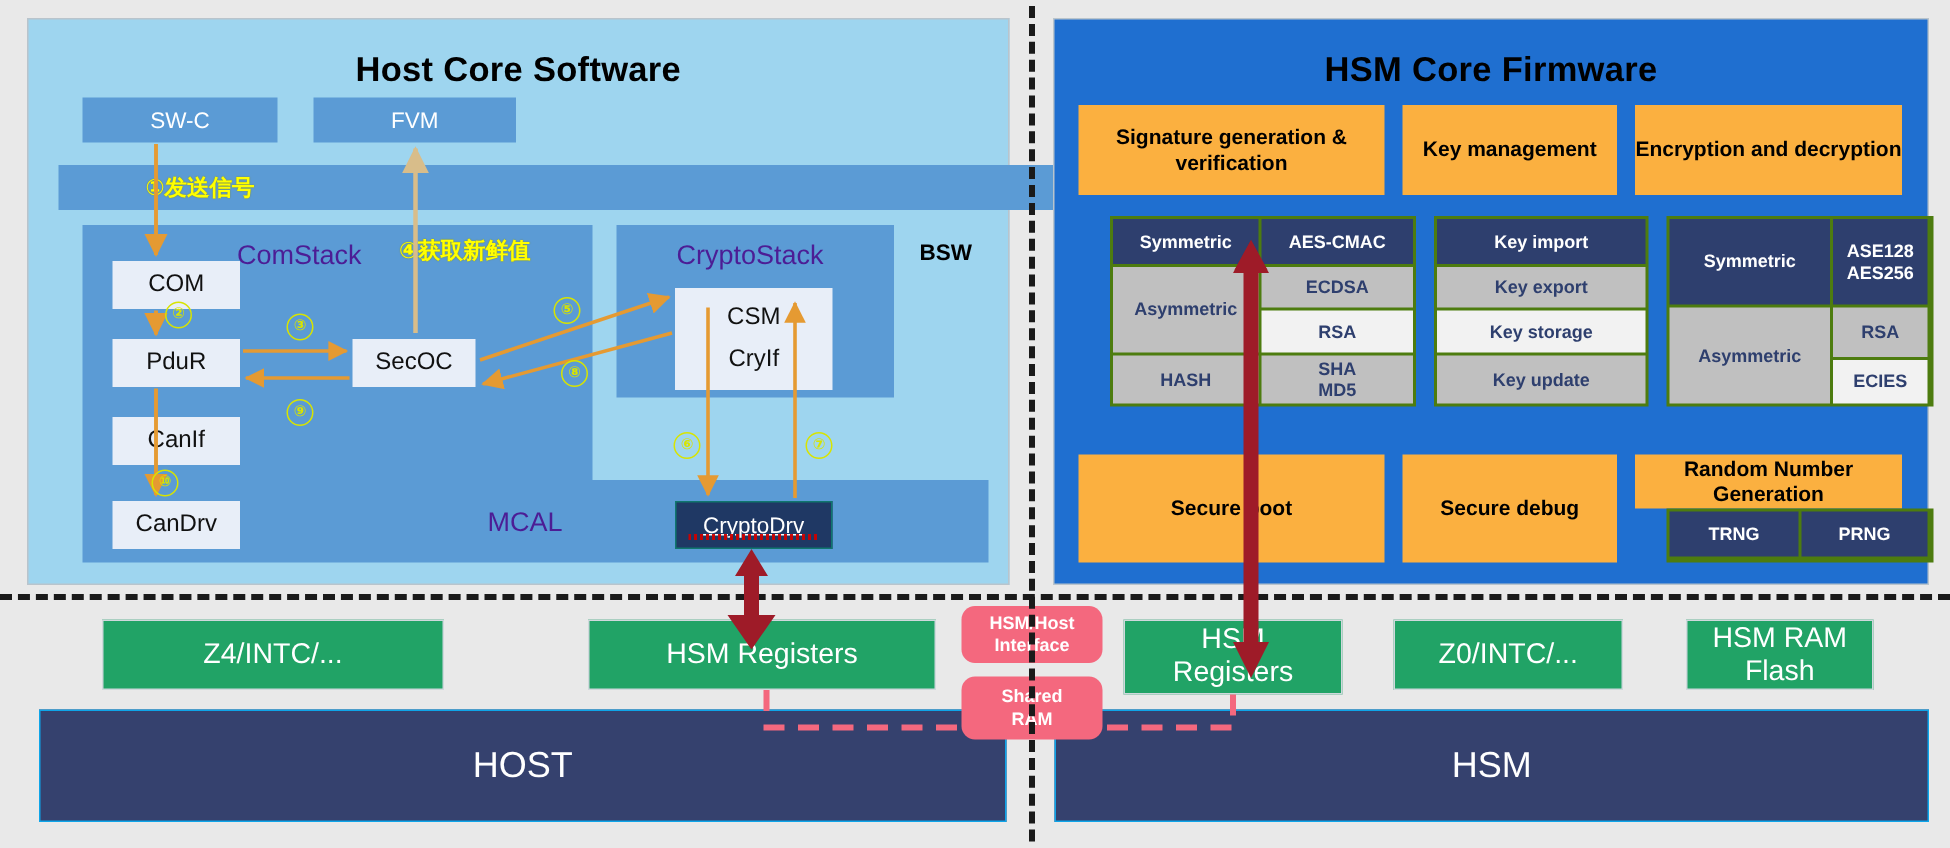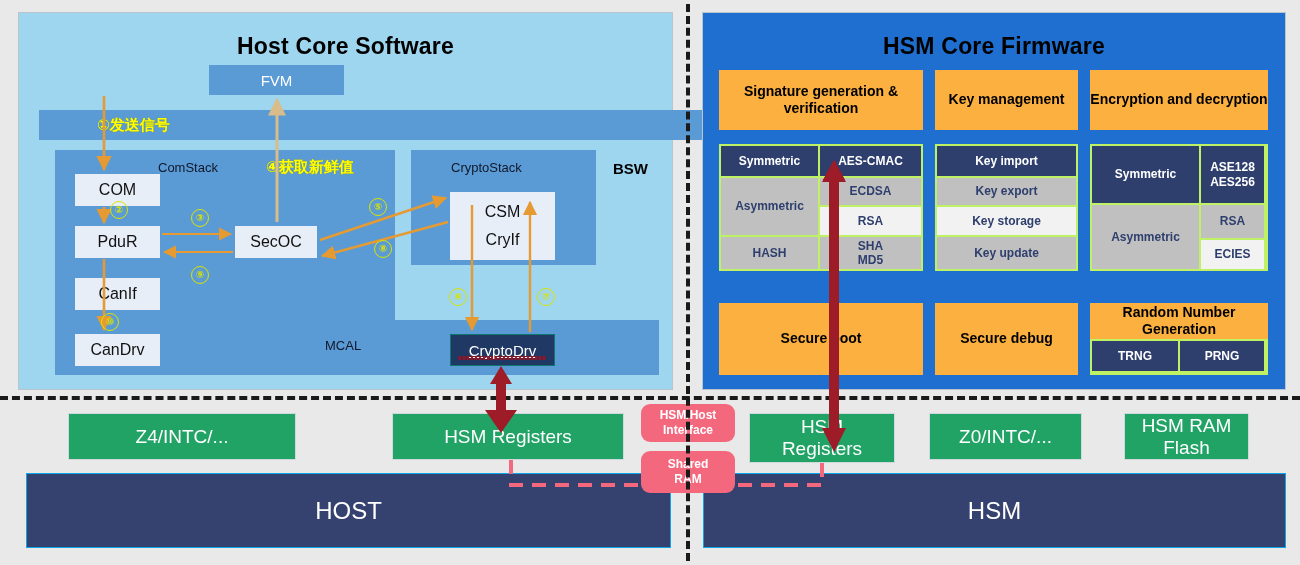--- a/index.html
+++ b/index.html
@@ -33,21 +33,21 @@
     display:flex;align-items:center;justify-content:center;
     font-size:15px;
   }
   .lt-box{
     background:#e8eef8;color:#111;border:0;
     display:flex;align-items:center;justify-content:center;
     font-size:16px;
   }
   .container-blue{background:#5b9bd5;}
   .cont-label{
-    position:absolute;color:#0f172a;font-size:13px;
+    position:absolute;color:#4c1d95;font-size:18px;
   }
   .bsw-label{
     color:#000;font-weight:bold;font-size:15px;
   }
   .rte-label{
     position:absolute;right:8px;top:50%;transform:translateY(-50%);
     color:#000;font-weight:bold;font-size:15px;
   }
   .cn-label{
     position:absolute;color:#ffff00;font-weight:bold;font-size:15px;
@@ -77,21 +77,21 @@
   .grey{
     background:#c0c0c0;color:#2e3f6e;font-weight:bold;font-size:12px;
     display:flex;align-items:center;justify-content:center;text-align:center;
     line-height:1.2;
   }
   .lgrey{
     background:#f2f2f2;color:#2e3f6e;font-weight:bold;font-size:12px;
     display:flex;align-items:center;justify-content:center;text-align:center;
     line-height:1.2;
   }
-  .grid-frame{background:#bef264;}
+  .grid-frame{background:#4d7c0f;margin-left:21px;}
 
   
   .green{
     background:#21a366;color:#ffffff;font-size:19px;
     display:flex;align-items:center;justify-content:center;text-align:center;
     line-height:1.15;border:1px solid #cfd8dc;
   }
   .darkband{
     background:#35416e;color:#ffffff;font-size:24px;
     display:flex;align-items:center;justify-content:center;
@@ -132,20 +132,21 @@
 </style>
 </head>
 <body>
 
 <div class="stage">
 
   <div class="abs host-panel">
     <div class="panel-title abs" style="left:0;top:20px;">Host Core Software</div>
   </div>
 
+  <div class="abs blue-box" style="left:55px;top:65px;width:130px;height:30px;">SW-C</div>
   <div class="abs blue-box" style="left:209px;top:65px;width:135px;height:30px;">FVM</div>
 
   <div class="abs blue-box" style="left:39px;top:110px;width:708px;height:30px;justify-content:flex-start;">
     <span class="rte-label">RTE</span>
   </div>
   <div class="cn-label" style="left:97px;top:116px;">①发送信号</div>
 
   <div class="abs bsw-label" style="left:613px;top:160px;">BSW</div>
 
   <div class="abs container-blue" style="left:55px;top:150px;width:340px;height:170px;">

